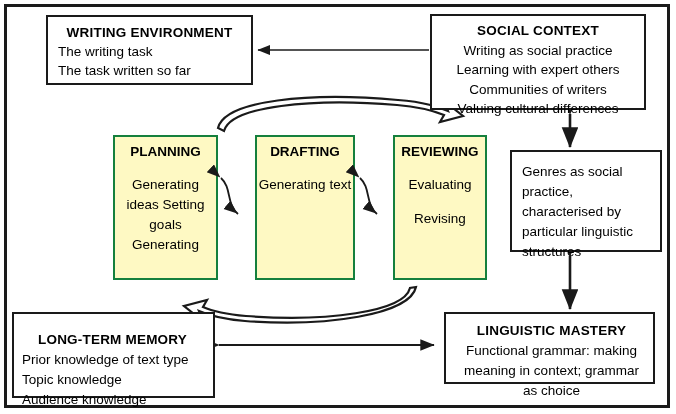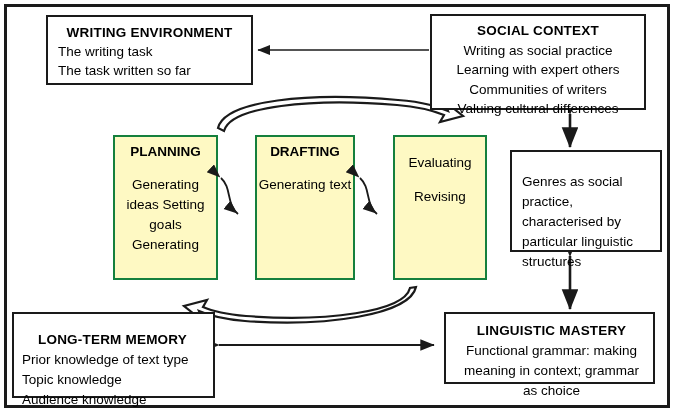--- a/index.html
+++ b/index.html
@@ -19,21 +19,21 @@
   #writing-environment{left:46px;top:15px;width:207px;height:70px;
       padding:6px 0 0 10px;font-size:13.5px;line-height:19px;}
   #writing-environment .title{text-align:center;padding-right:10px;font-size:13.5px;}
 
   
   #social-context{left:430px;top:14px;width:216px;height:96px;
       padding:5px 6px 0 6px;font-size:13.5px;line-height:19.5px;text-align:center;}
 
   
   #genres{left:510px;top:150px;width:152px;height:102px;
-      padding:20px 8px 0 10px;font-size:13.5px;line-height:20px;text-align:left;}
+      padding:10px 8px 0 10px;font-size:13.5px;line-height:20px;text-align:left;}
 
   
   #linguistic-mastery{left:444px;top:312px;width:211px;height:72px;
       padding:7px 6px 0 10px;font-size:13.5px;line-height:20px;text-align:center;}
 
   
   #long-term-memory{left:12px;top:312px;width:203px;height:86px;
       padding:16px 6px 0 8px;font-size:13.5px;line-height:20px;text-align:left;}
   #long-term-memory .title{text-align:center;padding-right:4px;}
 
@@ -153,20 +153,21 @@
 
   <div class="proc" id="drafting">
     <span class="title">DRAFTING</span>
     <span class="body">
       <span>Generating</span>
       <span>text</span>
     </span>
   </div>
 
   <div class="proc" id="reviewing">
+    <span class="title">REVIEWING</span>
     <span class="body">
       <span>Evaluating</span>
       <span class="gap"></span>
       <span>Revising</span>
     </span>
   </div>
 
   <svg class="overlay overlay-top" viewBox="0 0 676 414">
     <g>
       <path d="M 221,178 C 232,188 226,204 238,214" fill="none" stroke="#1a1a1a" stroke-width="1.8" marker-start="url(#ahs)" marker-end="url(#ahs)"></path>

